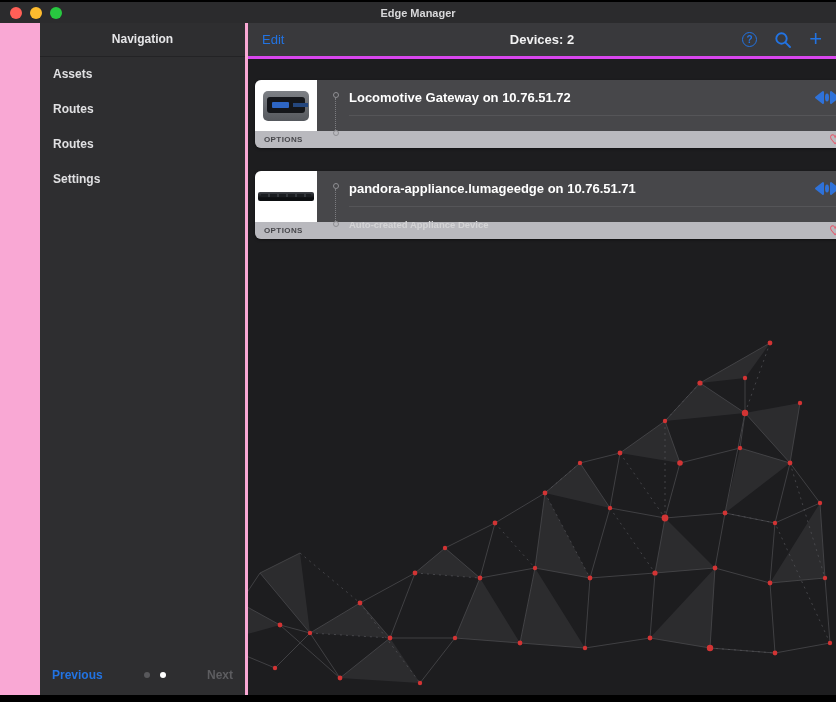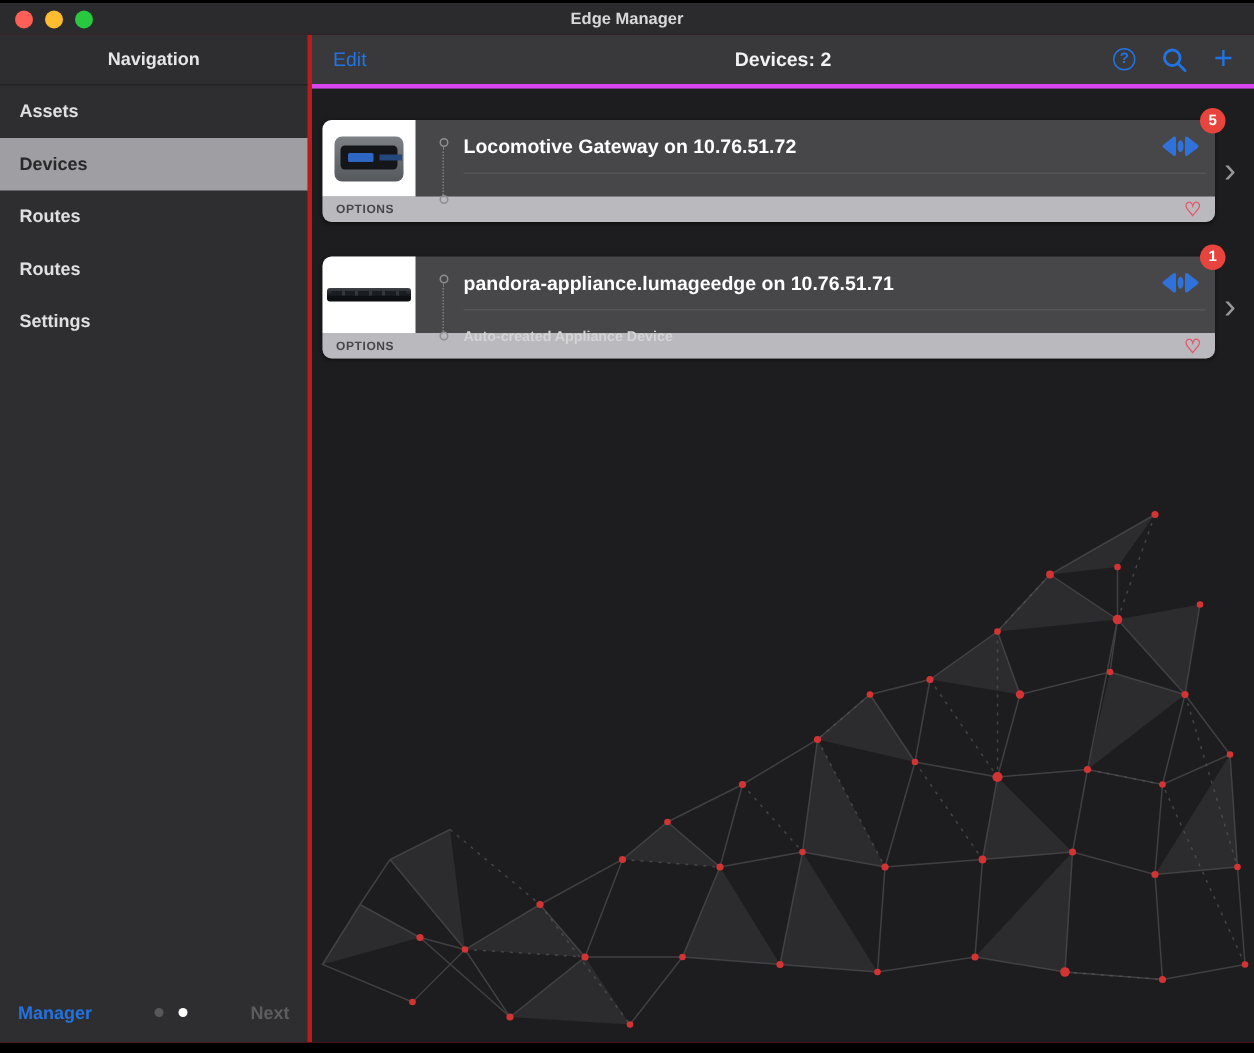--- a/index.html
+++ b/index.html
@@ -14,21 +14,21 @@
   
   .titlebar { height:21px; background:#2b2b2d; position:relative;
     display:flex; align-items:center; flex:0 0 auto; }
   .traffic { display:flex; gap:8px; padding-left:10px; }
   .tl { width:12px; height:12px; border-radius:50%; display:inline-block; }
   .tl.red { background:#ff5f57; } .tl.yellow { background:#febc2e; } .tl.green { background:#28c840; }
   .win-title { position:absolute; left:0; right:0; text-align:center;
     color:#d8d8da; font-size:11px; font-weight:bold; pointer-events:none; }
 
   
-  .main-row { flex:1; display:flex; gap:3px; background:#b91c1c; min-height:0; }
+  .main-row { flex:1; display:flex; gap:3px; background:#f9a8d4; min-height:0;padding-left:40px; }
 
   
   .sidebar { width:205px; flex:0 0 205px; background:#2e2e30;
     display:flex; flex-direction:column; }
   .sidebar-header { height:33px; line-height:33px; text-align:center;
     color:#e6e6e8; font-size:12px; font-weight:bold;
     border-bottom:1px solid #232325; flex:0 0 auto; }
   .nav-item { height:35px; line-height:35px; padding-left:13px;
     color:#e0e0e2; font-size:12px; font-weight:bold; cursor:default; }
   .nav-item.selected { background:#9e9ea3; color:#28282a; }
@@ -112,27 +112,26 @@
     </div>
     <div class="win-title">Edge Manager</div>
   </div>
 
   <div class="main-row">
 
     <aside class="sidebar">
       <div class="sidebar-header">Navigation</div>
       <nav>
         <div class="nav-item">Assets</div>
-        <div class="nav-item selected">Devices</div>
         <div class="nav-item">Routes</div>
         <div class="nav-item">Routes</div>
         <div class="nav-item">Settings</div>
       </nav>
       <div class="sidebar-footer">
-        <span class="prev-btn">Manager</span>
+        <span class="prev-btn">Previous</span>
         <span class="page-dots">
           <span class="pdot"></span>
           <span class="pdot active"></span>
         </span>
         <span class="next-btn">Next</span>
       </div>
     </aside>
 
     <main class="content">
 

